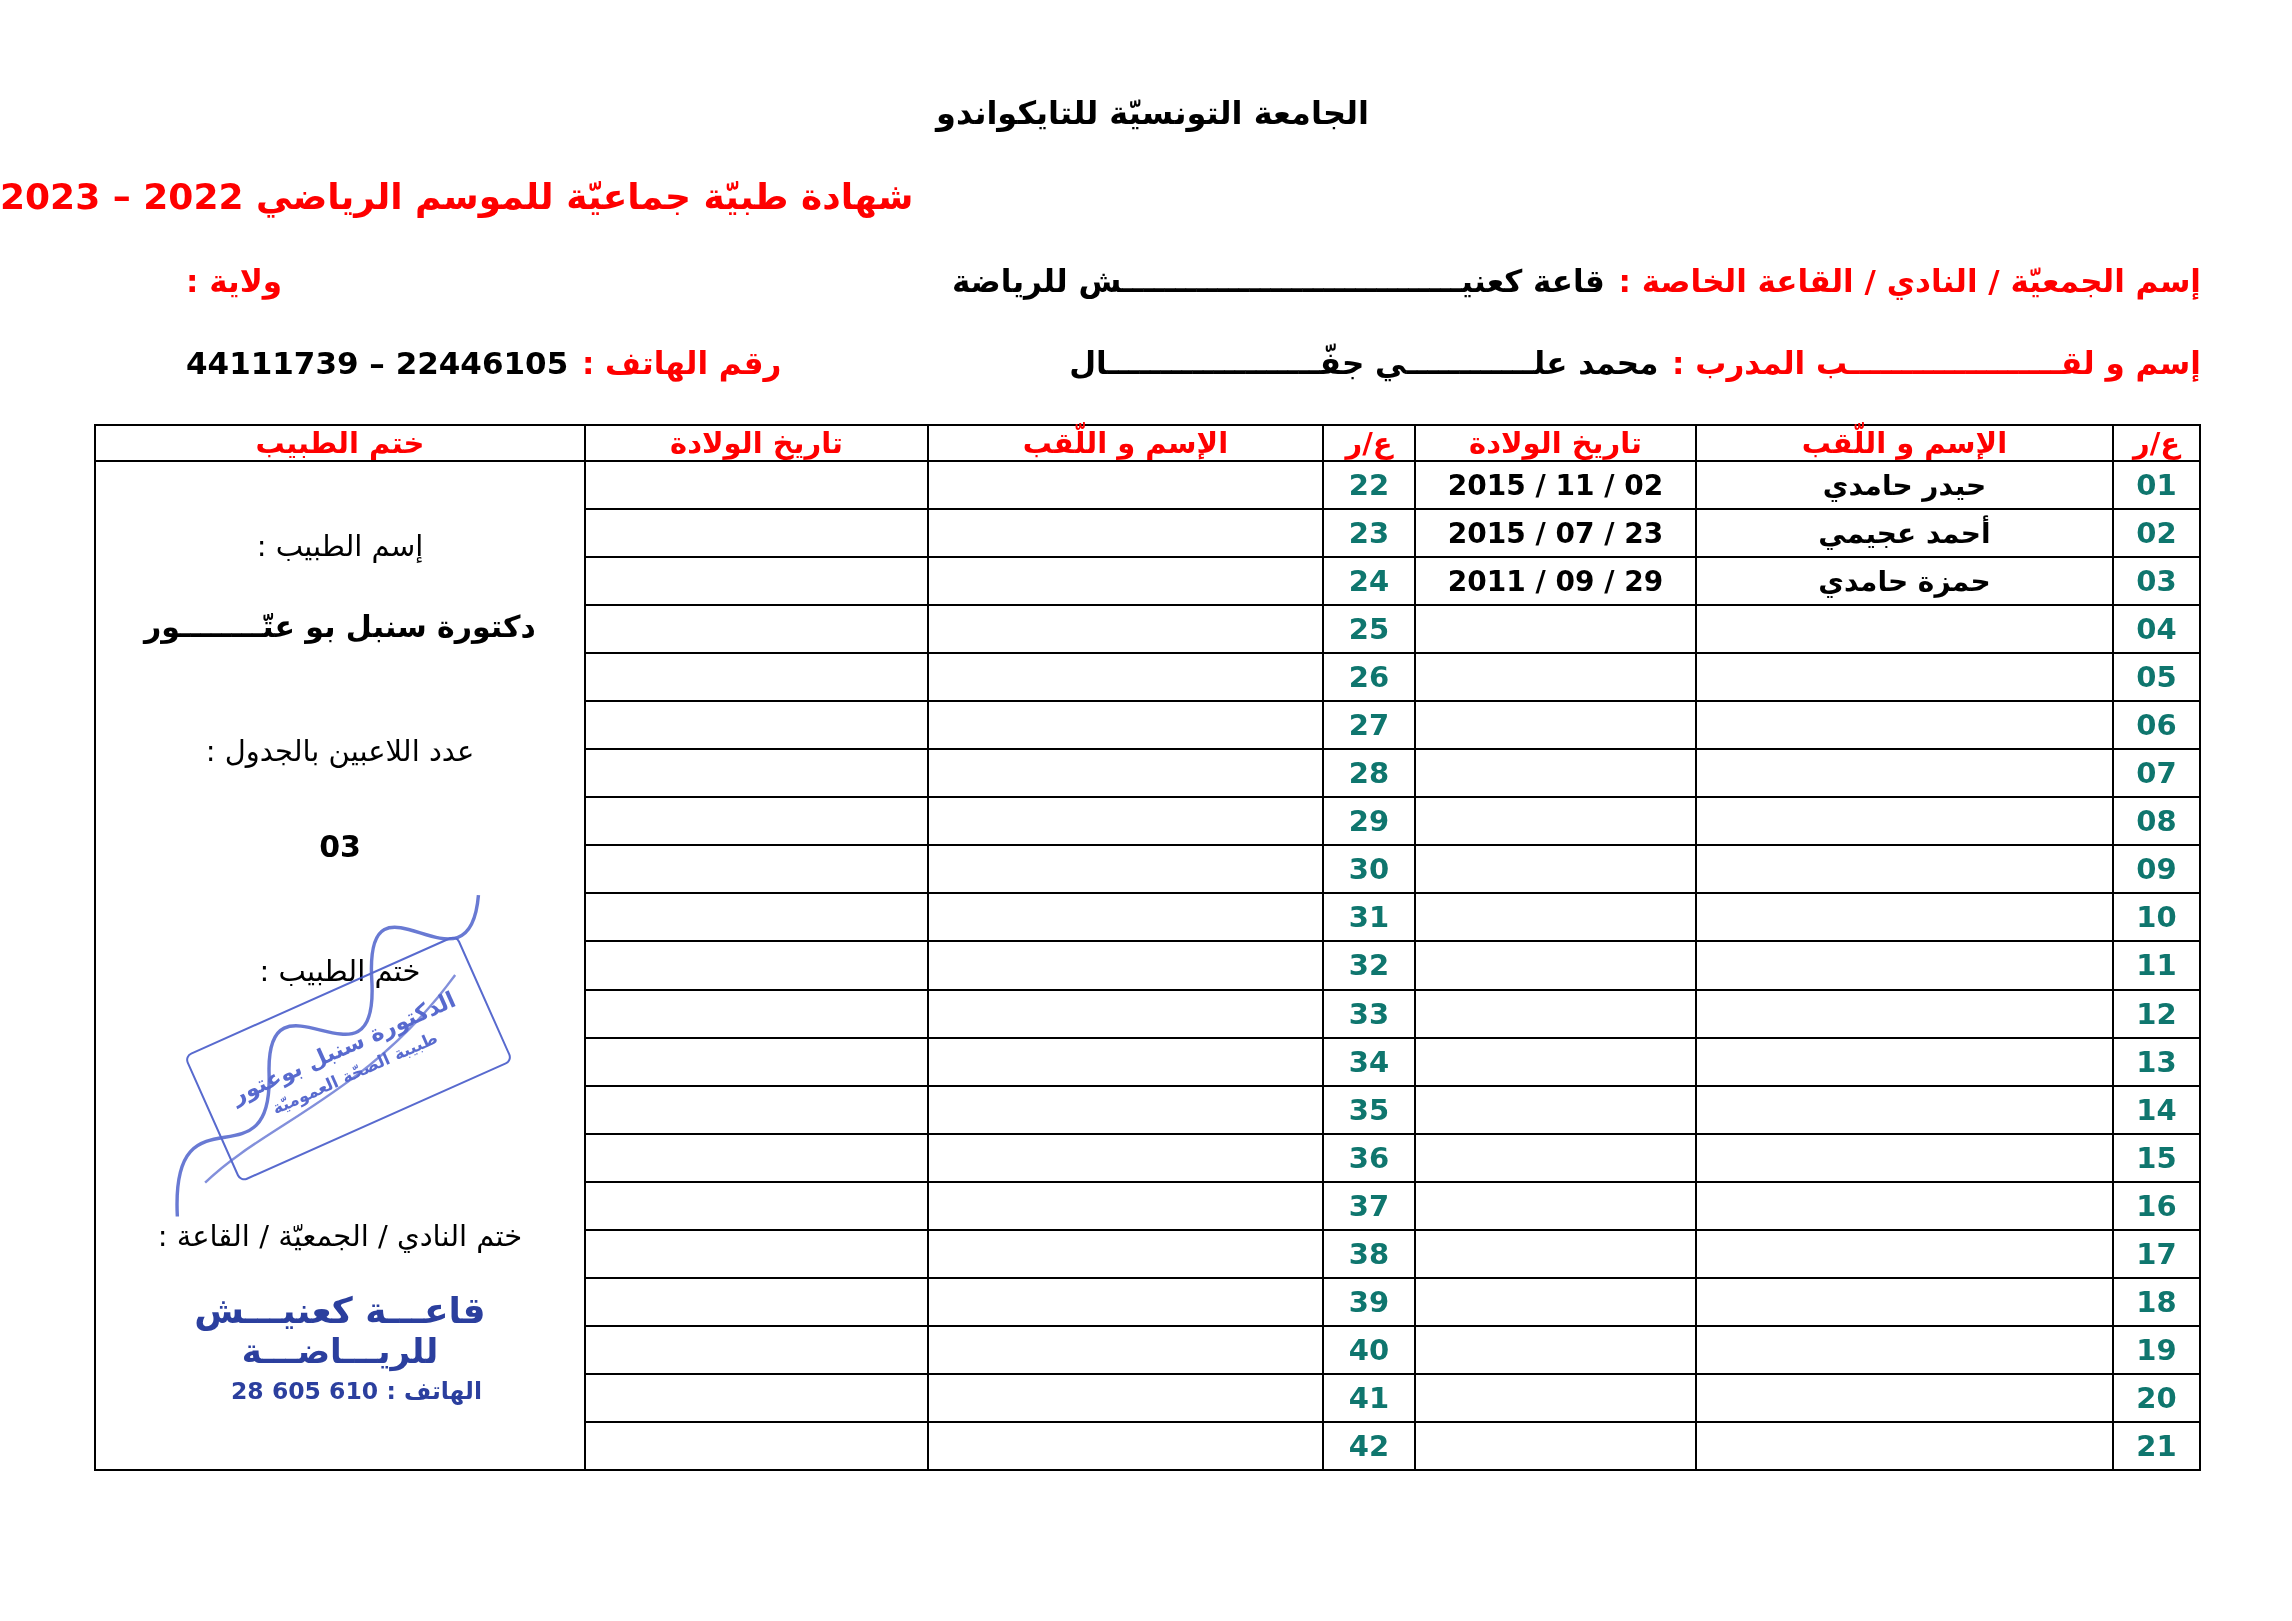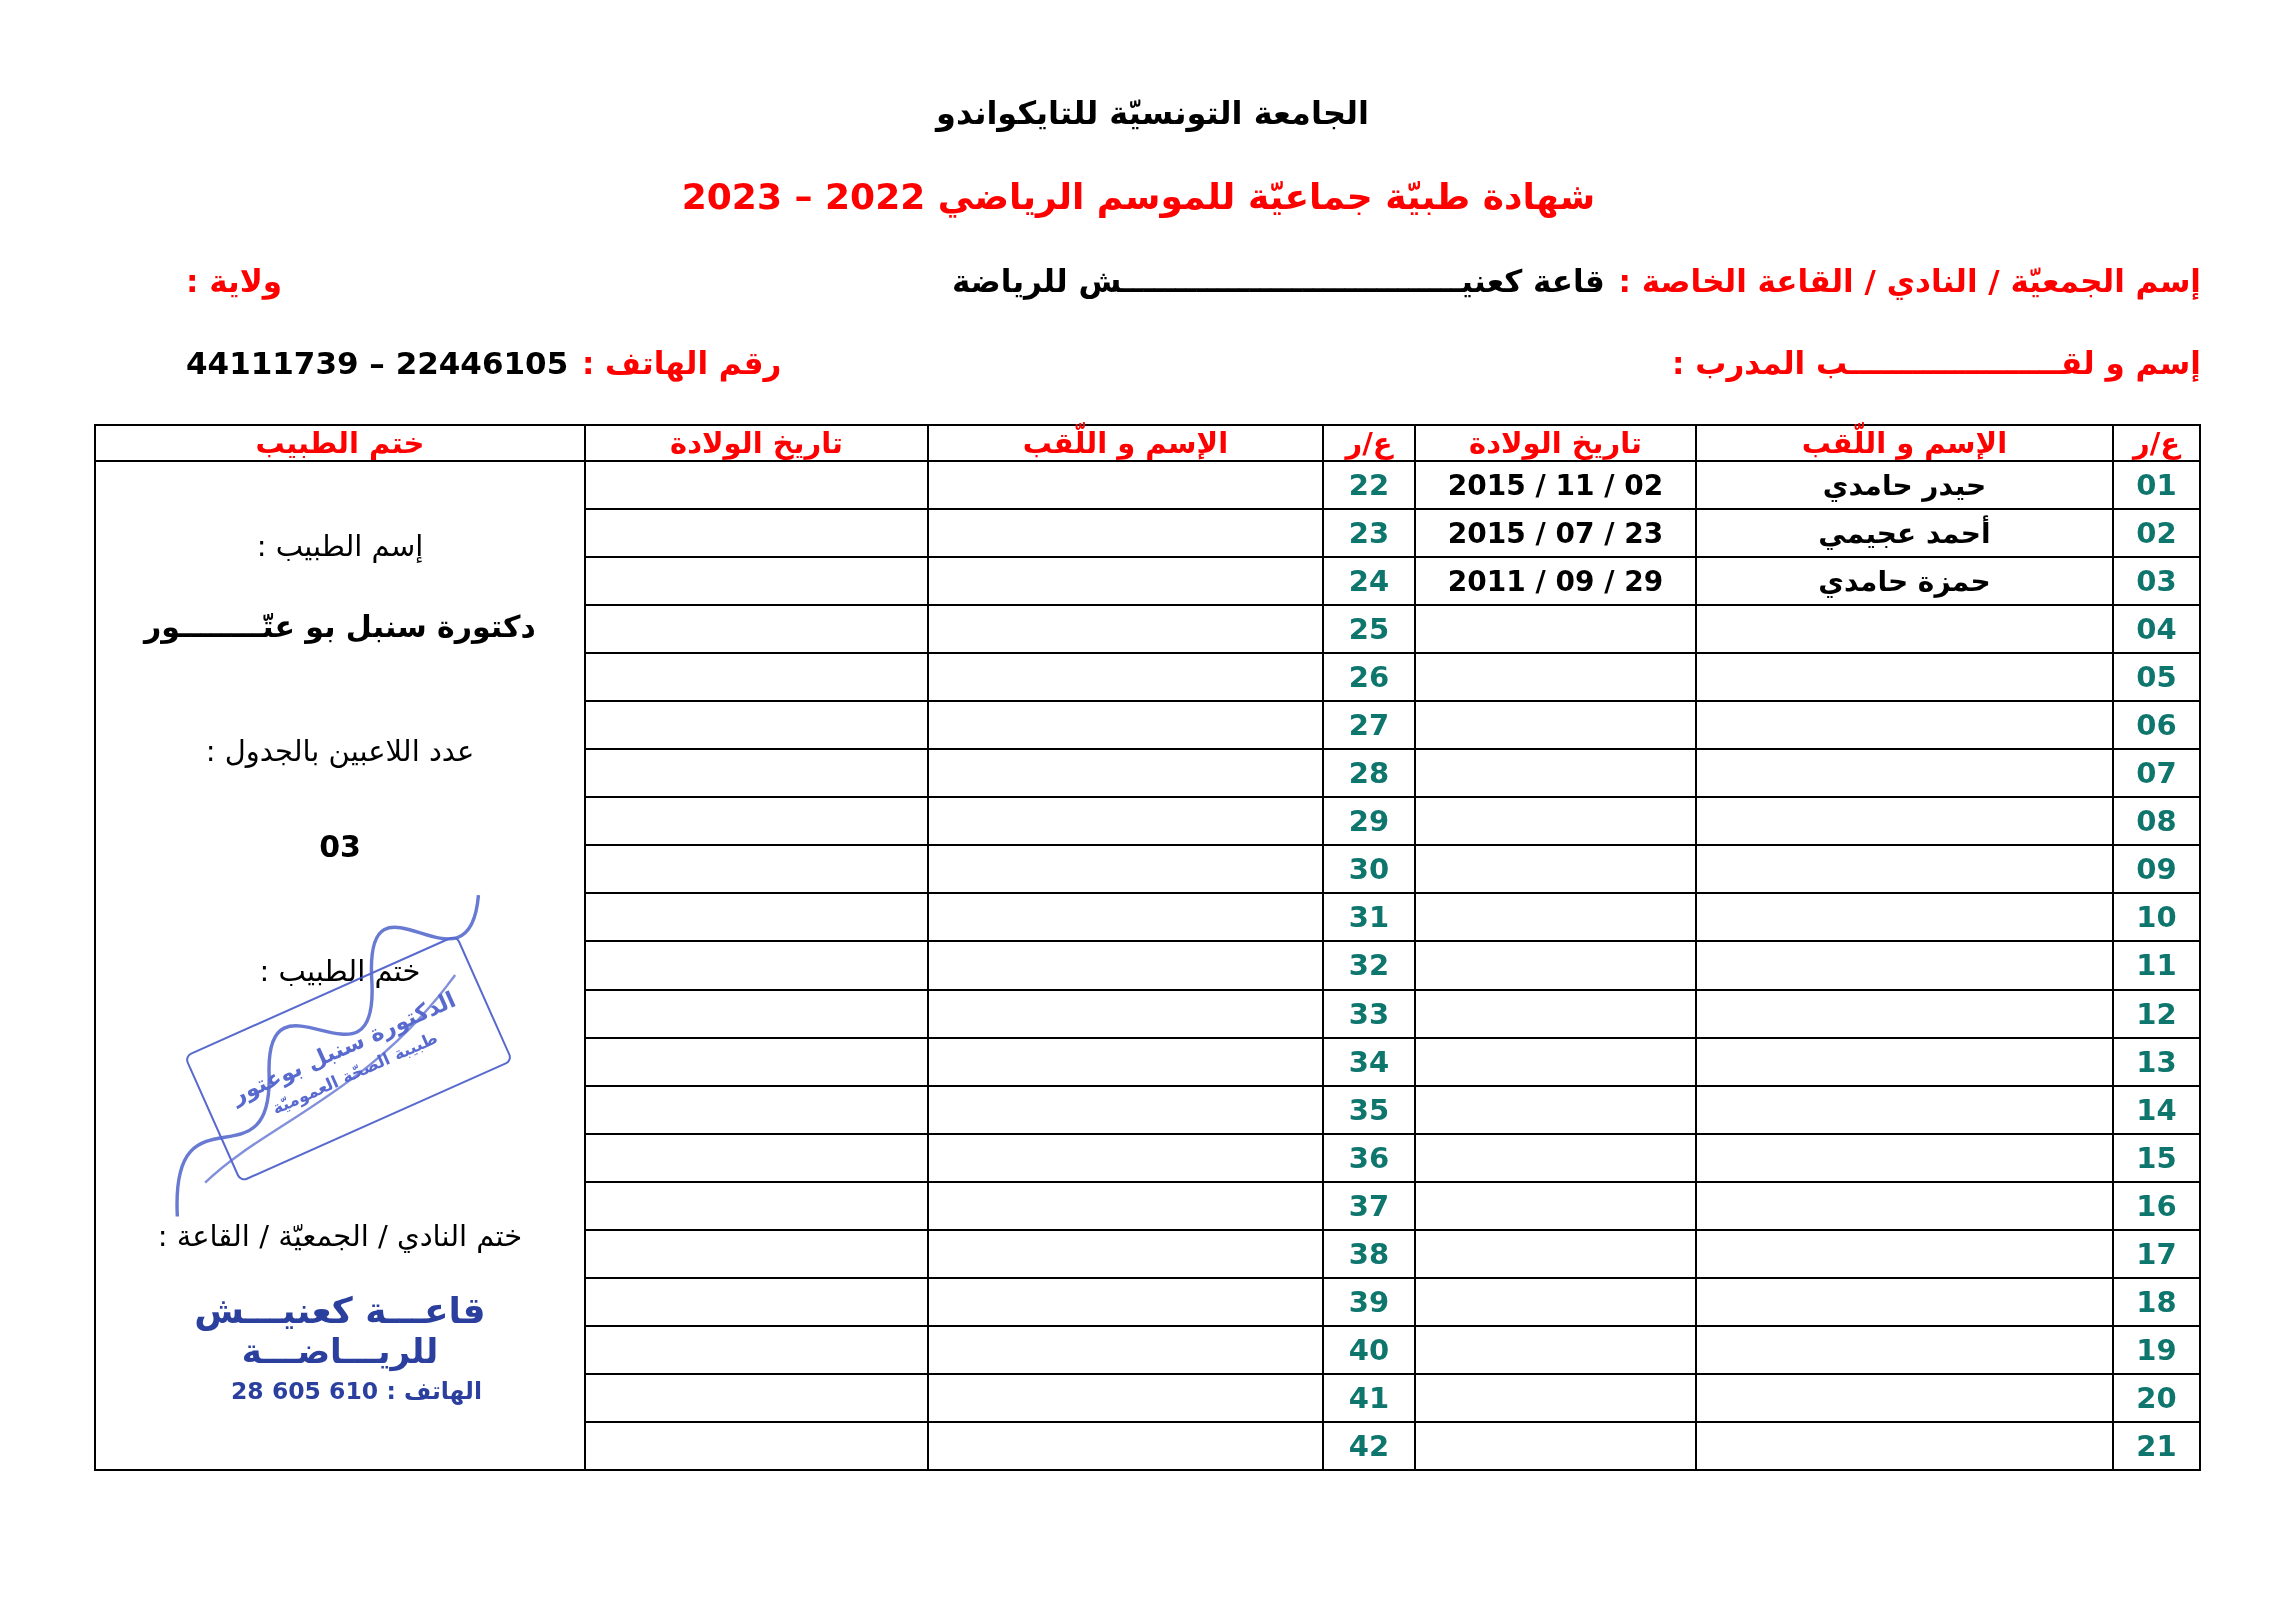--- a/index.html
+++ b/index.html
@@ -11,21 +11,21 @@
     position:relative;
     overflow:hidden;
     color:#000;
   }
   .org-title {
     position:absolute; top:94px; left:12px; right:0;
     text-align:center; font-size:32px; font-weight:bold; color:#000;
   }
   .doc-title {
     position:absolute; top:176px; left:0; right:16px;
-    text-align:center; font-size:36px; font-weight:bold; color:#fe0000;
+    text-align:left; font-size:36px; font-weight:bold; color:#fe0000;
   }
   .info-row {
     position:absolute; left:186px; right:92px;
     display:flex; justify-content:space-between; align-items:baseline;
     font-size:31px; font-weight:bold; white-space:nowrap;
   }
   #info-row-1 { top:263px; }
   #info-row-2 { top:345px; }
   .pair { display:inline-flex; gap:13.7px; }
   .lab { color:#fe0000; }
@@ -79,20 +79,21 @@
     <span class="val">قاعة كعنيــــــــــــــــــــــــــــــــش للرياضة</span>
   </span>
   <span class="pair">
     <span class="lab">ولاية :</span>
   </span>
 </div>
 
 <div class="info-row" id="info-row-2">
   <span class="pair">
     <span class="lab">إسم و لقــــــــــــــــــــب المدرب :</span>
+    <span class="val">محمد علــــــــــــي جفّــــــــــــــــــــال</span>
   </span>
   <span class="pair">
     <span class="lab">رقم الهاتف :</span>
     <span class="val">22446105 – 44111739</span>
   </span>
 </div>
 
 <table class="cert">
   <colgroup>
     <col style="width:87px">

